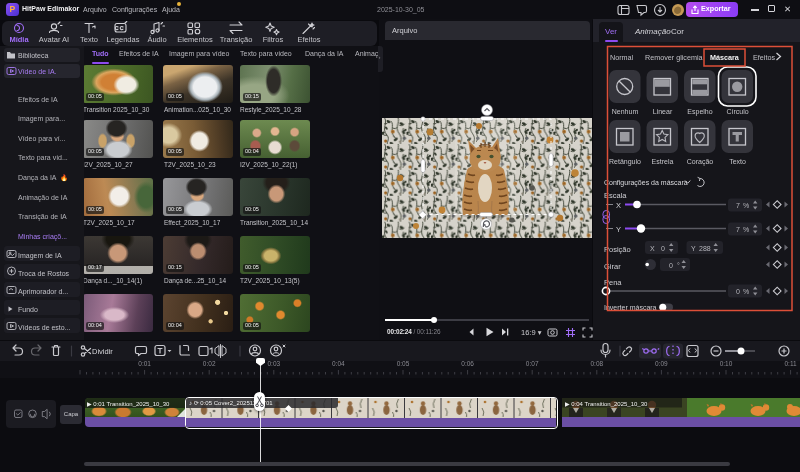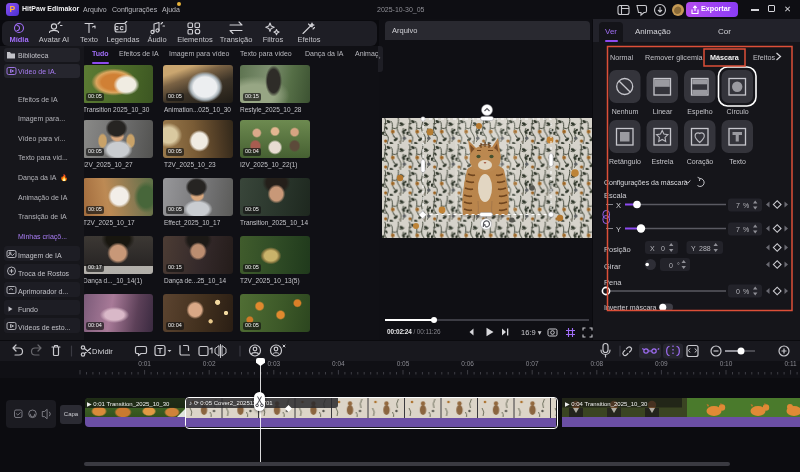--- a/index.html
+++ b/index.html
@@ -316,22 +316,22 @@
         <path d="M118 4.5 v-2.5 h2.5 M124.5 2 h2.5 v2.5 M127 8.5 v2.5 h-2.5 M120.5 11 h-2.5 v-2.5"></path>
       </g>
     </svg>
   </div>
 
   <div class="abs" style="left:593px;top:19px;width:207px;height:321px;background:#15151a;"></div>
   <div class="abs" style="left:593px;top:19px;width:207px;height:23px;background:#22222a;"></div>
   <div class="abs" style="left:599px;top:22px;width:24px;height:20px;background:#141419;border-radius:4px 4px 0 0;"></div>
   <div class="abs" style="left:605px;top:27px;font-size:8px;color:#a06ef5;">Ver</div>
   <div class="abs" style="left:605px;top:40px;width:13px;height:2px;background:#8d4bf0;border-radius:1px;"></div>
-  <div class="abs" style="left:635px;top:27px;font-size:8px;color:#d5d5da;">Animação</div>
-  <div class="abs" style="left:718px;top:27px;font-size:8px;color:#d5d5da;">Cor</div>
+  <div class="abs" style="left:635px;top:27px;font-size:8px;color:#d5d5da;font-style:italic;">Animação</div>
+  <div class="abs" style="left:671px;top:27px;font-size:8px;color:#d5d5da;">Cor</div>
   <div id="rightpanel">
     <svg class="abs" style="left:593px;top:19px;" width="207" height="321" viewBox="0 0 207 321" font-family="Liberation Sans, sans-serif">
 
       <g font-size="7.2" fill="#c0c0c6">
         <text x="17" y="41">Normal</text>
         <text x="52" y="41">Remover glicemia</text>
         <text x="117" y="41" fill="#f2f2f4" font-weight="bold">Máscara</text>
         <text x="160" y="41">Efeitos</text>
       </g>
       <path d="M183.5 34 l4 3.5 -4 3.5" stroke="#d5d5da" stroke-width="1.2" fill="none"></path>

